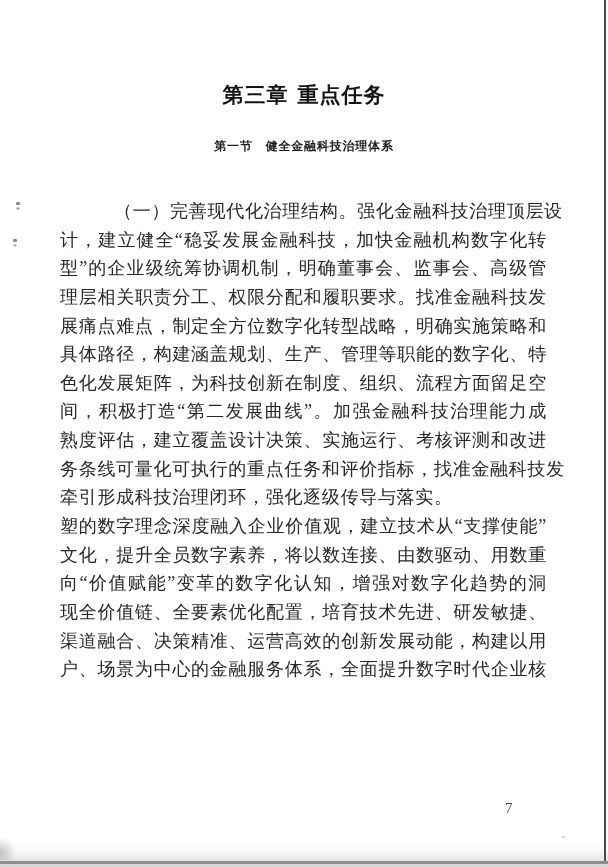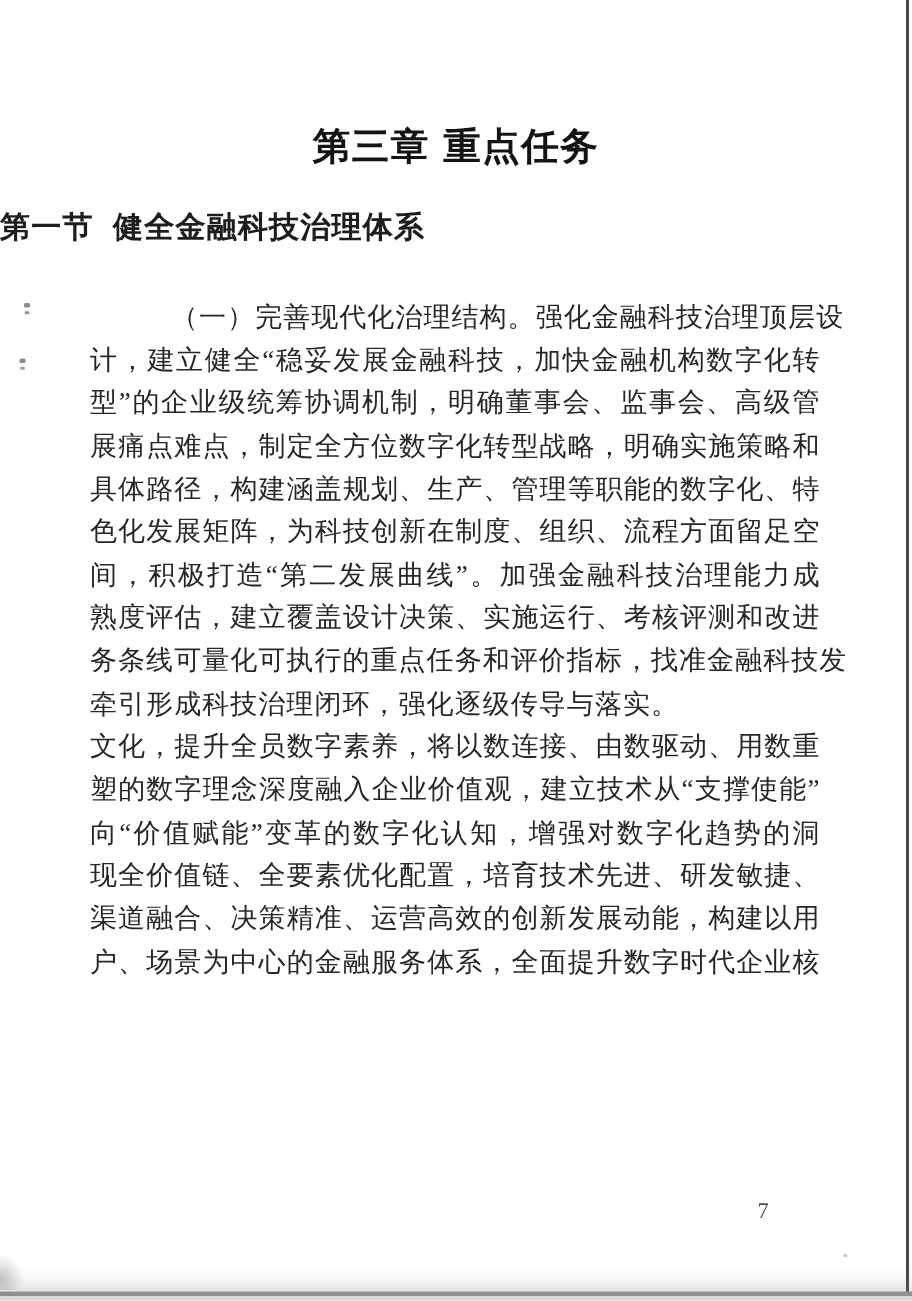--- a/index.html
+++ b/index.html
@@ -11,31 +11,31 @@
     overflow:hidden;
     font-family:"Liberation Serif","DejaVu Serif",serif;
     color:#262626;
   }
   
   .chapter{
     position:absolute;top:81px;left:0;width:100%;
     text-align:center;
     font-family:"Liberation Sans","DejaVu Sans",sans-serif;
     font-weight:700;
-    font-size:25px;
+    font-size:21px;
     letter-spacing:1px;
     color:#141414;
   }
   .chapter .hgap{display:inline-block;width:9px;}
   
   .section{
     position:absolute;top:138px;left:0;width:100%;
-    text-align:left;
+    text-align:center;
     font-weight:700;
-    font-size:20px;
+    font-size:12px;
     letter-spacing:0.8px;
     color:#1d1d1d;
   }
   .section .hgap{display:inline-block;width:13px;}
   
   .body-block{
     position:absolute;
     top:197px;left:60px;width:487px;
     font-size:18px;
     letter-spacing:0.7px;
@@ -110,29 +110,30 @@
   </div>
 
   <div class="section">
     <span>第一节</span><span class="hgap"></span><span>健全金融科技治理体系</span>
   </div>
 
   <div class="body-block">
       <div class="line indent">（一）完善现代化治理结构。强化金融科技治理顶层设</div>
       <div class="line">计，建立健全“稳妥发展金融科技，加快金融机构数字化转</div>
       <div class="line">型”的企业级统筹协调机制，明确董事会、监事会、高级管</div>
+      <div class="line">理层相关职责分工、权限分配和履职要求。找准金融科技发</div>
       <div class="line">展痛点难点，制定全方位数字化转型战略，明确实施策略和</div>
       <div class="line">具体路径，构建涵盖规划、生产、管理等职能的数字化、特</div>
       <div class="line">色化发展矩阵，为科技创新在制度、组织、流程方面留足空</div>
       <div class="line">间，积极打造“第二发展曲线”。加强金融科技治理能力成</div>
       <div class="line">熟度评估，建立覆盖设计决策、实施运行、考核评测和改进</div>
       <div class="line">务条线可量化可执行的重点任务和评价指标，找准金融科技发</div>
       <div class="line para-end">牵引形成科技治理闭环，强化逐级传导与落实。</div>
+      <div class="line">塑的数字理念深度融入企业价值观，建立技术从“支撑使能”</div>
       <div class="line">文化，提升全员数字素养，将以数连接、由数驱动、用数重</div>
-      <div class="line">塑的数字理念深度融入企业价值观，建立技术从“支撑使能”</div>
       <div class="line">向“价值赋能”变革的数字化认知，增强对数字化趋势的洞</div>
       <div class="line">现全价值链、全要素优化配置，培育技术先进、研发敏捷、</div>
       <div class="line">渠道融合、决策精准、运营高效的创新发展动能，构建以用</div>
       <div class="line">户、场景为中心的金融服务体系，全面提升数字时代企业核</div>
     </div>
 
   <div class="page-num">7</div>
 
   <div class="edge-line"></div>
   <div class="ink-speck speck-1"></div>

